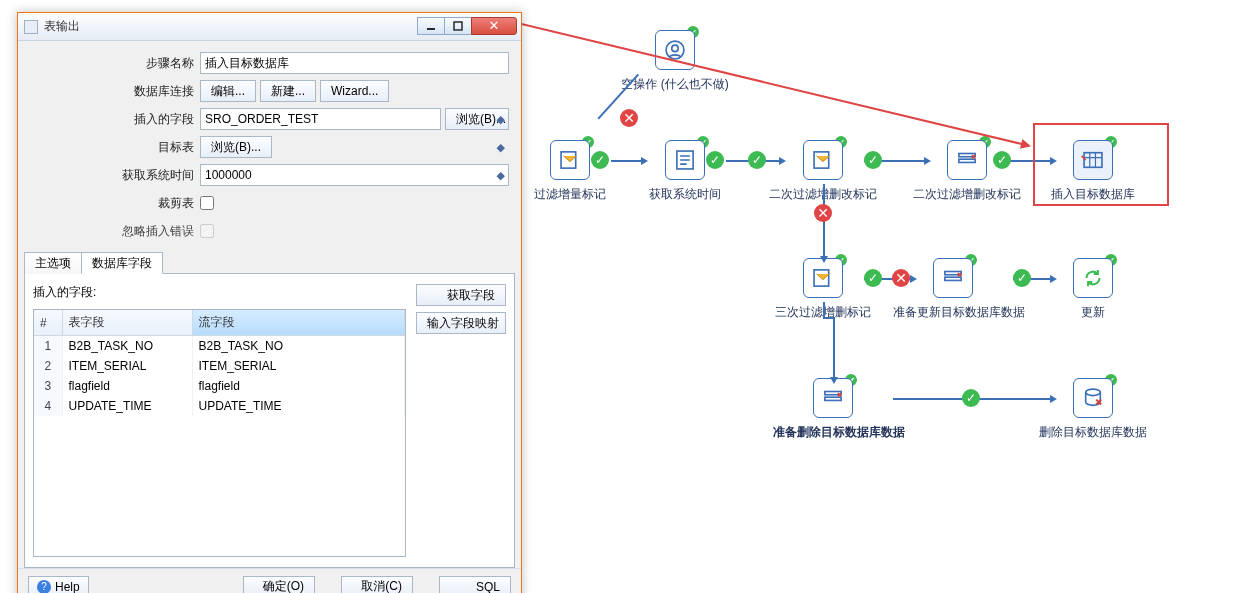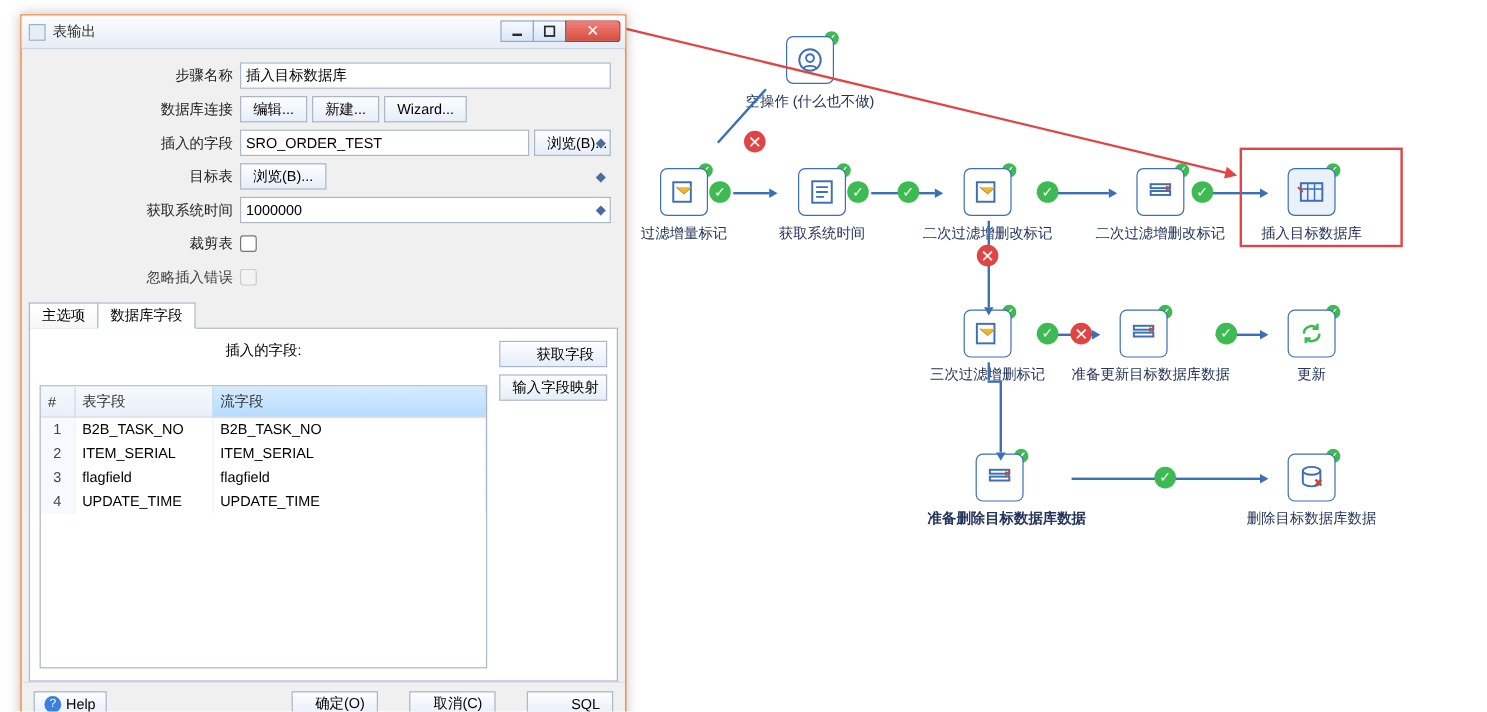--- a/index.html
+++ b/index.html
@@ -271,21 +271,21 @@
     pointer-events: none;
   }
 
   .tabbody {
     padding: 10px 8px;
     flex: 1;
     display: flex;
     gap: 10px;
   }
   .fieldlist { flex: 1; display: flex; flex-direction: column; }
-  .fieldlist .caption { margin-bottom: 20px; text-align: center; }
+  .fieldlist .caption { margin-bottom: 8px; }
   .grid {
     flex: 1;
     border: 1px solid #a9b7c9;
     background: #fff;
     overflow: hidden;
   }
   .grid table { border-collapse: collapse; width: 100%; font: inherit; }
   .grid th {
     text-align: left;
     padding: 4px 6px;
@@ -591,21 +591,21 @@
       <div class="tab active">数据库字段</div>
     </div>
     <div class="tabbody">
       <div class="fieldlist">
         <div class="caption">插入的字段:</div>
         <div class="grid">
           <table>
             <thead>
               <tr>
                 <th style="width:28px;">#</th>
-                <th style="width:115px;">表字段</th>
+                <th style="width:130px;">表字段</th>
                 <th class="sel">流字段</th>
               </tr>
             </thead>
             <tbody id="grid-body">
                 <tr>
                   <td class="rownum">1</td>
                   <td>B2B_TASK_NO</td>
                   <td>B2B_TASK_NO</td>
                 </tr>
                 <tr>

